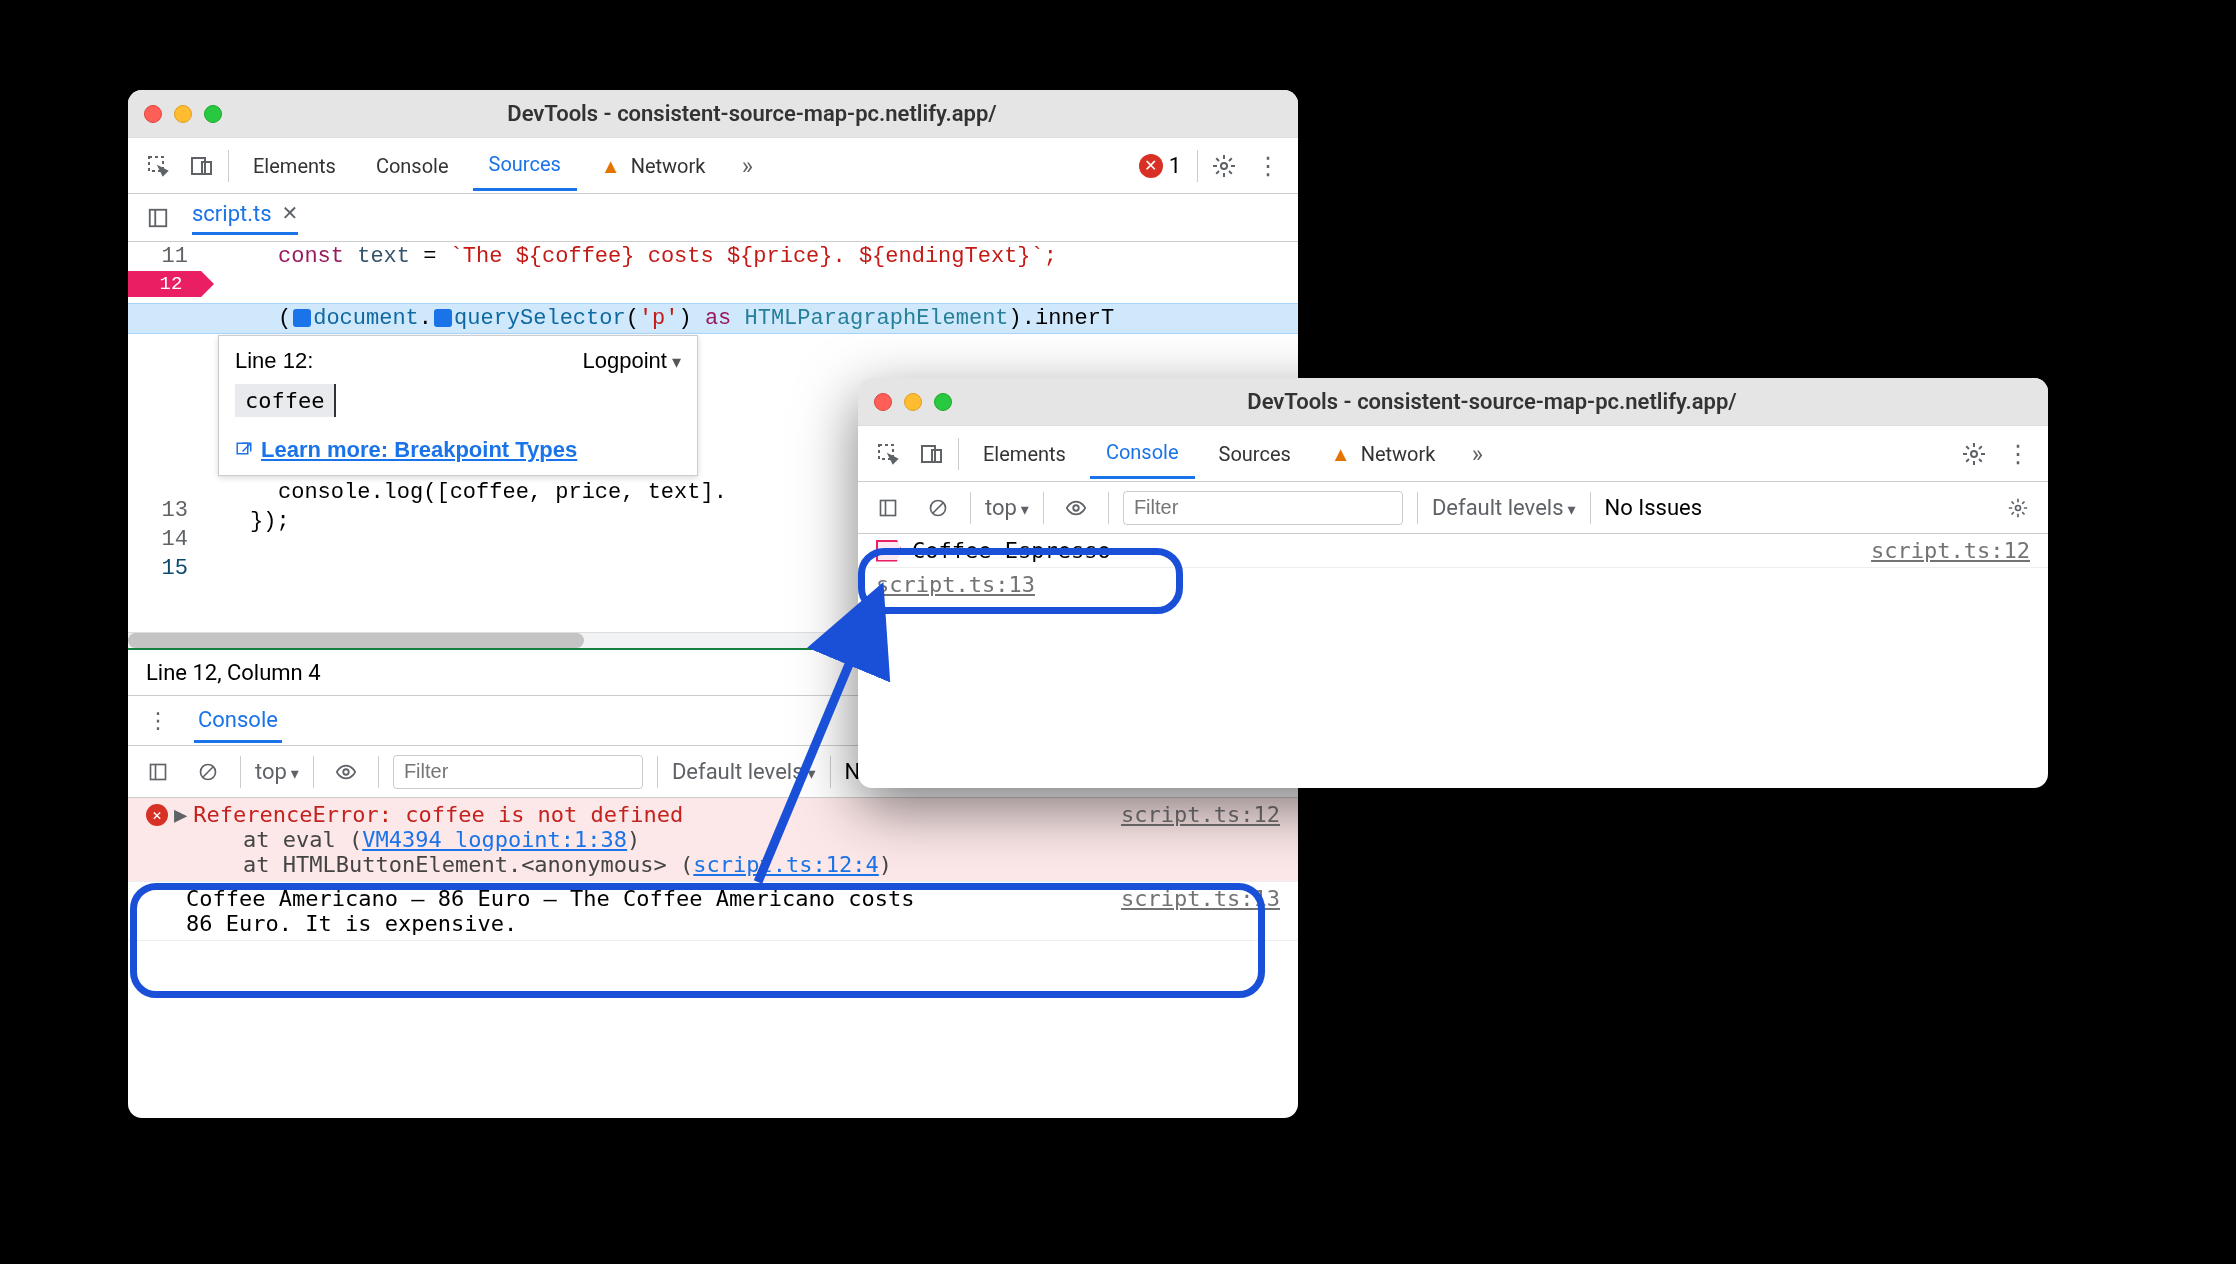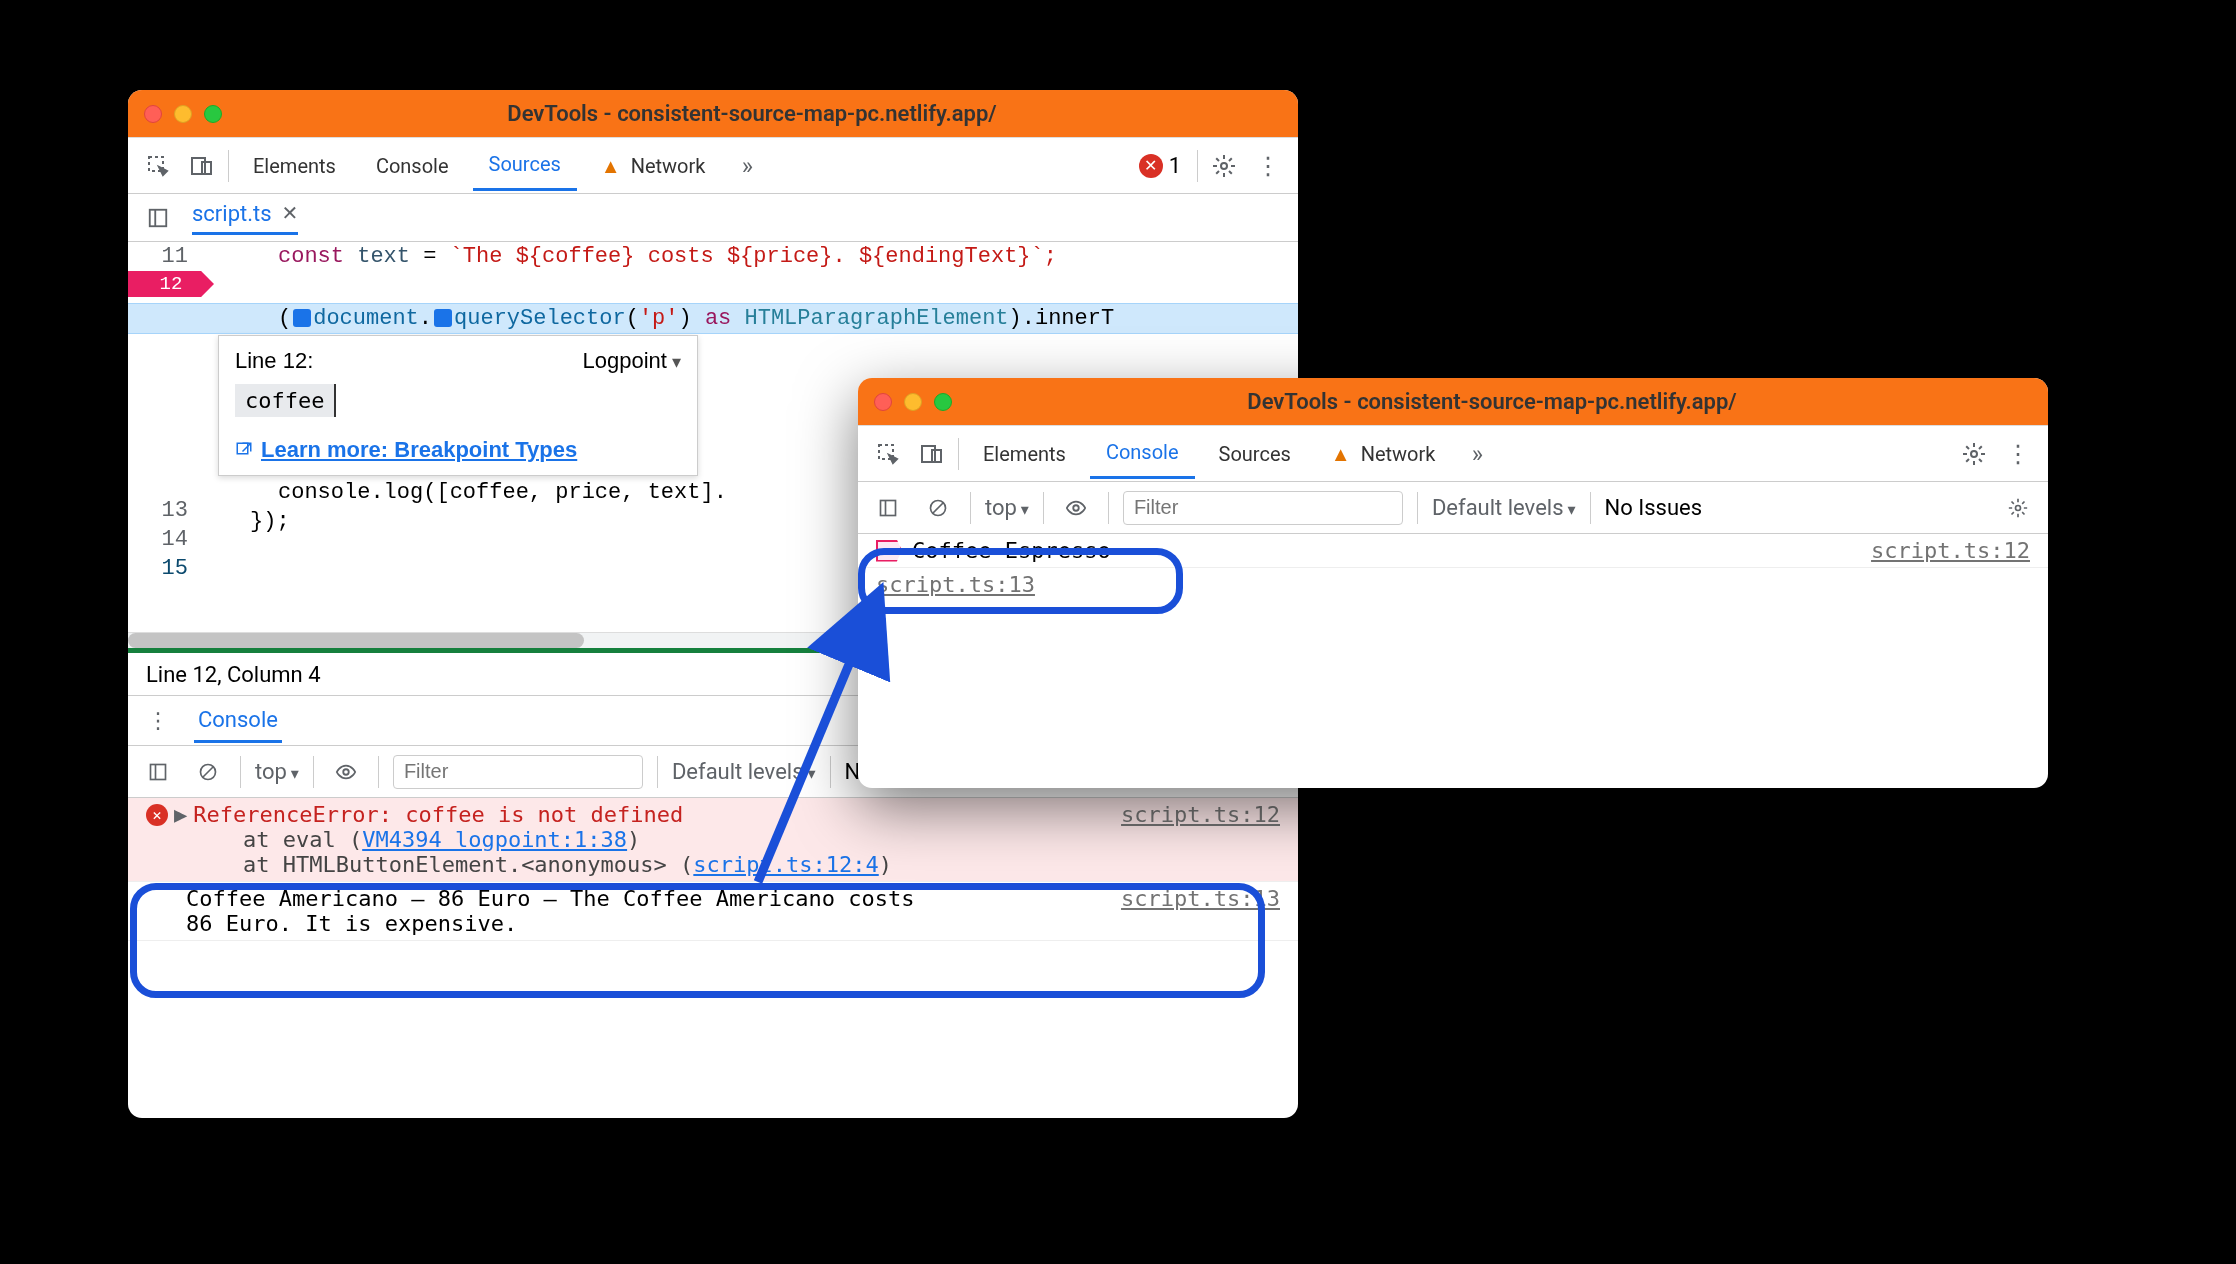--- a/index.html
+++ b/index.html
@@ -19,21 +19,21 @@
   overflow: hidden;
 }
 .win1 { left: 128px; top: 90px; width: 1170px; height: 1028px; }
 .win2 { left: 858px; top: 378px; width: 1190px; height: 410px; z-index: 2;}
 .titlebar {
   display: flex;
   align-items: center;
   height: 48px;
   padding: 0 16px;
   border-bottom: 1px solid #ddd;
-  background: #f97316;
+  background: #e5e5e5;
 }
 .traffic { display: flex; gap: 12px; }
 .traffic .dot { width: 18px; height: 18px; border-radius: 50%; }
 .dot.red { background: #ff5f57; border: 1px solid #e0443e; }
 .dot.yellow { background: #febc2e; border: 1px solid #dea123; }
 .dot.green { background: #28c840; border: 1px solid #1aab29; }
 .title {
   flex: 1;
   text-align: center;
   font-size: 22px;
@@ -176,21 +176,21 @@
   border-top: 1px solid #ddd;
 }
 .hscroll .thumb { width: 39%; height: 100%; background: #c4c4c4; border-radius: 8px; }
 .statusbar {
   height: 48px;
   display: flex;
   align-items: center;
   justify-content: space-between;
   padding: 0 18px;
   font-size: 22px;
-  border-top: 5px solid #15803d;
+  border-top: 2px solid #15803d;
   border-bottom: 1px solid #ccc;
 }
 .drawer-tabs {
   display: flex; align-items: center; height: 50px;
   padding: 0 12px; gap: 18px;
   border-bottom: 1px solid #ccc;
 }
 .drawer-toolbar {
   display: flex; align-items: center; height: 52px;
   padding: 0 12px; gap: 14px;

